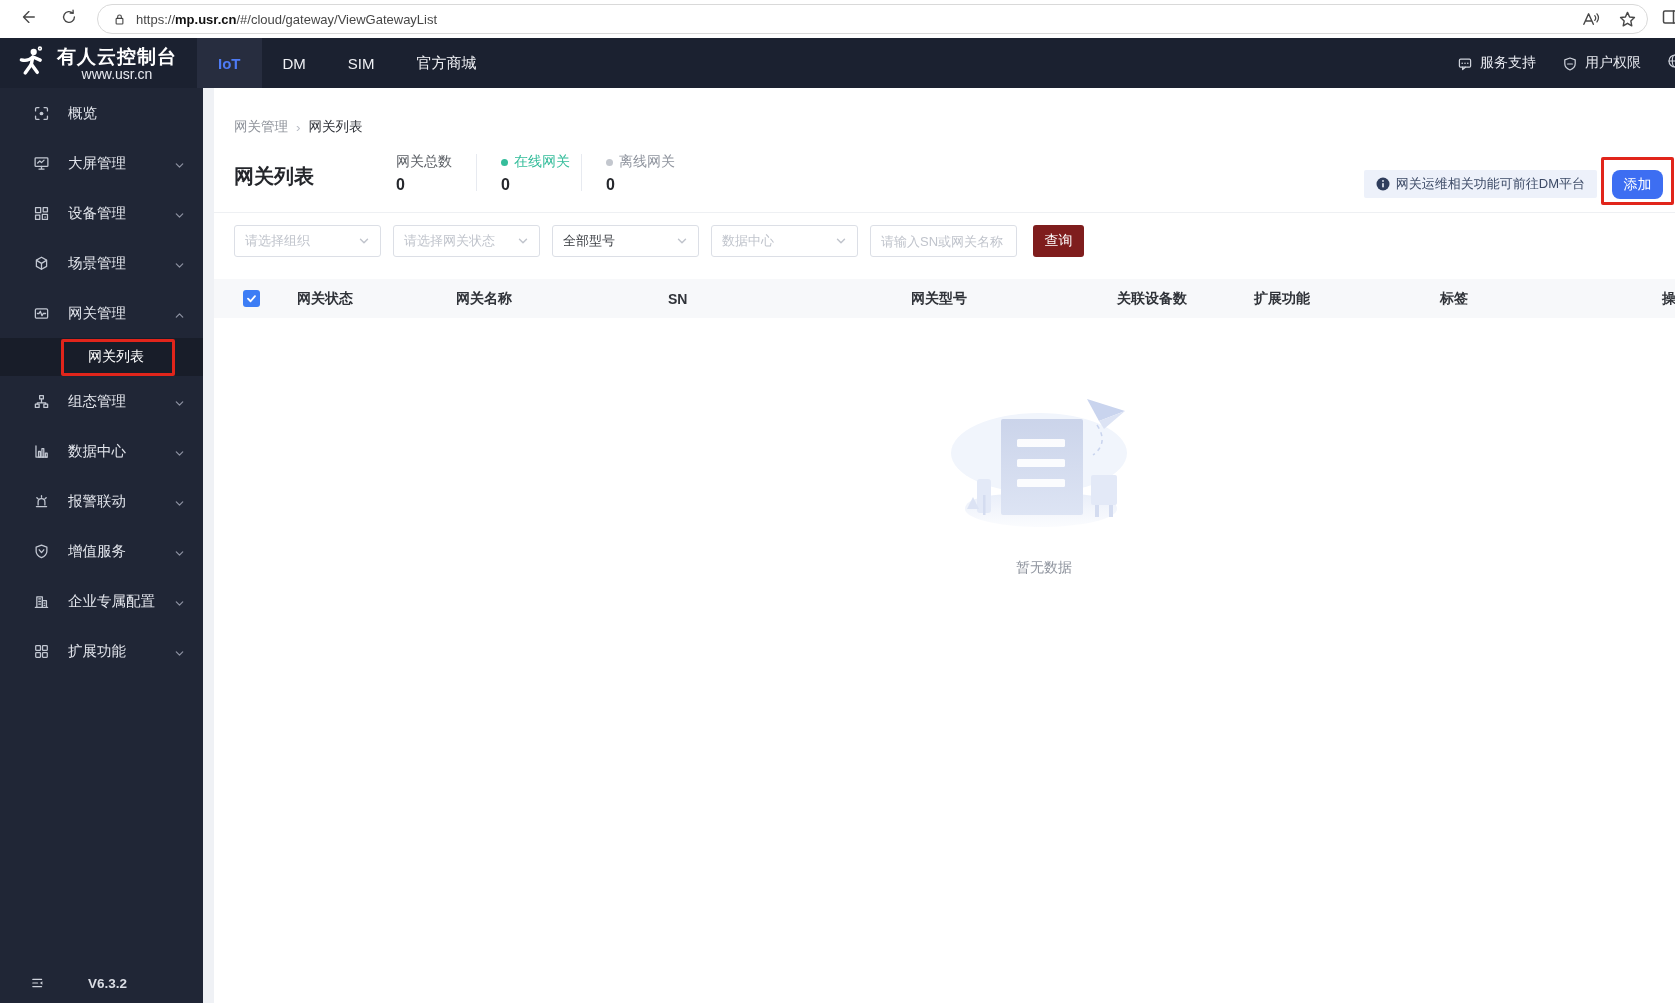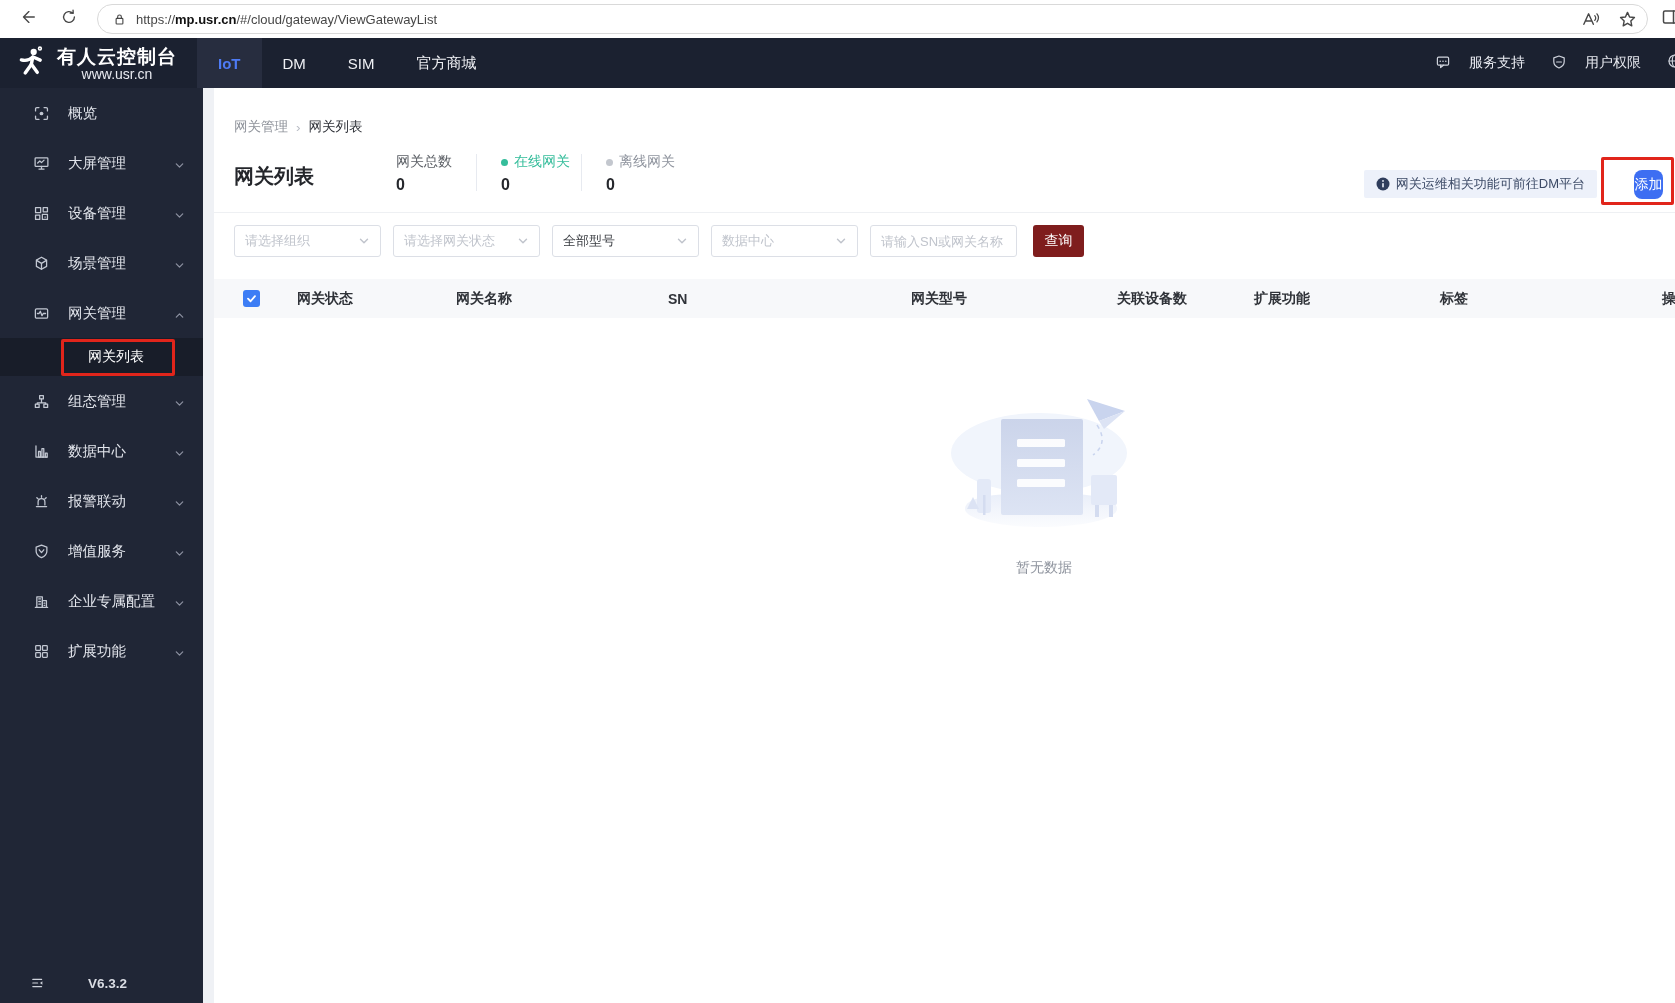--- a/index.html
+++ b/index.html
@@ -26,21 +26,21 @@
   .topnav { position:absolute; left:0; top:38px; width:100%; height:50px; background:#1B2130; display:flex; align-items:stretch; color:#E8EAF0; }
   .logo { width:197px; flex:0 0 auto; display:flex; align-items:center; padding-left:15px; }
   .logo-mark { width:34px; height:34px; color:#fff; margin-right:8px; flex:0 0 auto; }
   .logo-mark svg { width:34px; height:34px; }
   .logo-txt { display:flex; flex-direction:column; align-items:center; }
   .logo-title { font-size:19px; font-weight:bold; color:#fff; letter-spacing:1px; line-height:22px; }
   .logo-sub { font-size:14px; color:#e8eaf0; line-height:13px; }
   .tab { display:flex; align-items:center; padding:0 21px; font-size:15px; color:#f0f1f5; cursor:pointer; }
   .tab.active { background:#272D3F; color:#4E7BF5; font-weight:bold; }
   .topnav-right { margin-left:auto; display:flex; align-items:center; gap:26px; padding-right:0; }
-  .nav-link { display:flex; align-items:flex-start; gap:18px; font-size:14px; color:#E8EAF0; cursor:pointer; }
+  .nav-link { display:flex; align-items:flex-end; gap:7px; font-size:14px; color:#E8EAF0; cursor:pointer; }
   .nav-link .n-icon, .globe-wrap .n-icon { width:16px; height:16px; color:#cfd3dc; }
   .nav-link .n-icon svg, .globe-wrap .n-icon svg { width:16px; height:16px; }
   .globe-wrap { width:16px; margin-right:-8px; }
 
   
   .sidebar { position:absolute; left:0; top:88px; width:203px; height:915px; background:#202636; }
   .side-item { height:50px; display:flex; align-items:center; padding:0 18px 0 33px; color:#E2E5EC; font-size:14.5px; cursor:pointer; }
   .side-item .s-icon { width:17px; height:17px; color:#C2C7D2; margin-right:18px; flex:0 0 auto; }
   .side-item .s-icon svg { width:17px; height:17px; }
   .side-item .chev { margin-left:auto; width:11px; height:11px; color:#8B90A0; }
@@ -69,21 +69,21 @@
   .stat-label.gray { color:#8F949E; }
   .dot { width:7px; height:7px; border-radius:50%; display:inline-block; }
   .dot.green { background:#35BD9B; }
   .dot.gray { background:#C3C7CE; }
   .stat-value { font-size:16px; font-weight:bold; color:#26282D; }
   .stat-div { width:1px; height:37px; background:#E7EAF0; margin:1px 24px 0 10px; }
 
   .info-pill { position:absolute; right:78px; top:82px; height:28px; background:#EDF1FA; border-radius:2px; display:flex; align-items:center; gap:6px; padding:0 12px; font-size:13px; color:#3C4A66; }
   .info-pill .i-icon { width:14px; height:14px; color:#2F3D5C; }
   .info-pill .i-icon svg { width:14px; height:14px; }
-  .add-btn { position:absolute; right:12px; top:82px; width:29px; height:29px; background:#3D6EF2; color:#fff; font-size:14px; border:none; border-radius:8px; cursor:pointer; font-family:inherit; }
+  .add-btn { position:absolute; right:12px; top:82px; width:51px; height:29px; background:#3D6EF2; color:#fff; font-size:14px; border:none; border-radius:8px; cursor:pointer; font-family:inherit; }
 
   .hr { position:absolute; left:0; right:0; top:124px; height:1px; background:#EEF0F3; }
 
   .filter-row { position:absolute; left:20px; top:137px; height:32px; display:flex; gap:12px; }
   .select { width:147px; height:32px; border:1px solid #DCDFE6; border-radius:3px; background:#fff; display:flex; align-items:center; padding:0 10px; font-size:13px; cursor:pointer; }
   .select .sel-text { color:#C0C4CC; }
   .select .sel-text[data-state="value"] { color:#3A3D42; }
   .select .sel-chev { margin-left:auto; width:12px; height:12px; color:#C0C4CC; }
   .select .sel-chev svg { width:12px; height:12px; }
   .search-input { width:147px; height:32px; border:1px solid #DCDFE6; border-radius:3px; padding:0 10px; font-size:13px; color:#3A3D42; font-family:inherit; outline:none; }

